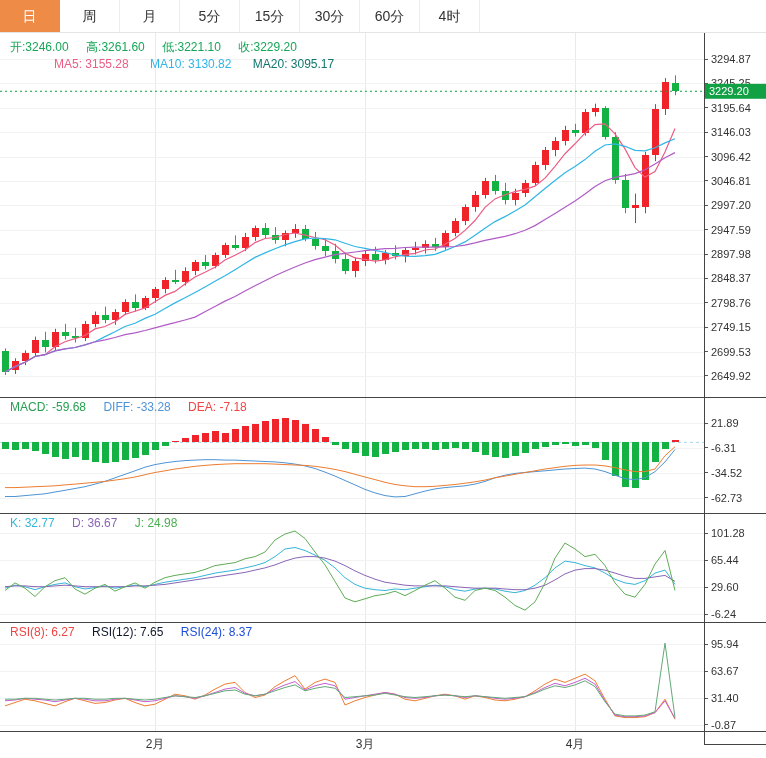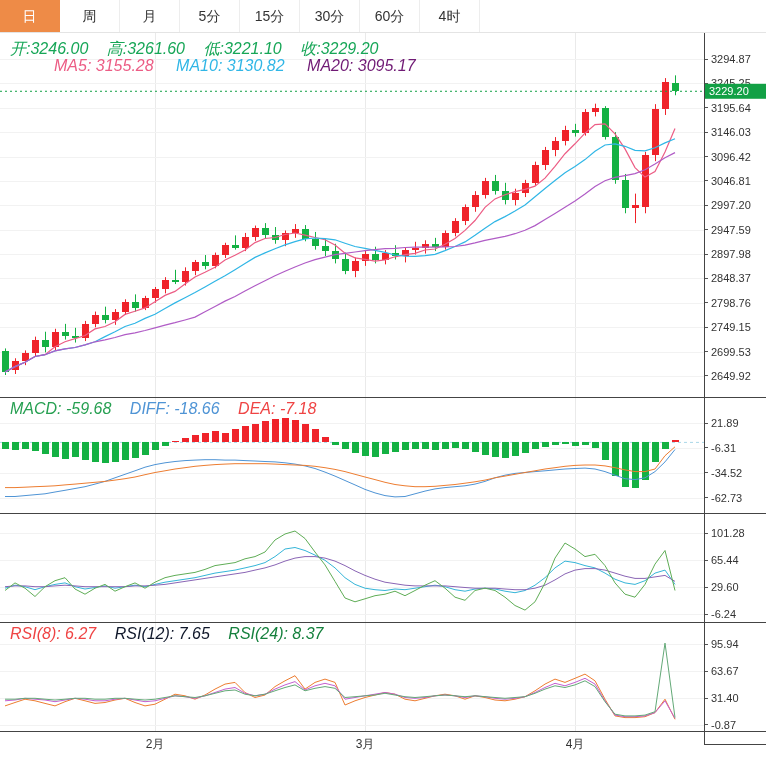--- a/index.html
+++ b/index.html
@@ -1,27 +1,27 @@
 <!DOCTYPE html>
 <html><head>
 <meta charset="utf-8">
 <style>
   html,body{margin:0;padding:0;background:#fff;}
   body{width:766px;height:758px;font-family:"Liberation Sans","DejaVu Sans",sans-serif;}
   .stage{position:relative;width:766px;height:758px;overflow:hidden;background:#fff;}
   .tabbar{position:absolute;top:0;left:0;width:766px;height:32px;display:flex;border-bottom:1px solid #e4e4e4;background:#fff;z-index:5;}
   .tab{width:60px;height:32px;line-height:32px;text-align:center;font-size:14px;color:#333;border-right:1px solid #ededed;background:#fff;cursor:pointer;box-sizing:border-box;}
   .tab.active{background:#ee8b47;color:#fff;border-right:1px solid #ee8b47;}
-  .overlay{position:absolute;left:10px;font-size:16px;white-space:nowrap;z-index:4;font-style:italic;}
+  .overlay{position:absolute;left:10px;font-size:12px;white-space:nowrap;z-index:4;}
   .overlay span{margin-right:14px;}
   .ma-row span{margin-right:18px;}
-  .g{color:#17a657;} .pink{color:#ec5d85;margin-left:44px;} .cyan{color:#30b6e6;text-align:right;} .purple{color:#701a75;}
+  .g{color:#17a657;} .pink{color:#ec5d85;margin-left:44px;} .cyan{color:#30b6e6;text-align:right;} .purple{color:#0f766e;}
   .macd-g{color:#27a052;} .blue{color:#4f94d5;} .orange{color:#ef4444;}
   .k-c{color:#35b5d8;} .d-c{color:#8a65b5;} .j-c{color:#4caf50;}
-  .rsi12-c{color:#0f172a;} .rsi24-c{color:#15803d;}
+  .rsi12-c{color:#0f172a;} .rsi24-c{color:#1d4ed8;}
   svg{position:absolute;top:0;left:0;}
   .axis-text{font-size:11px;fill:#333;}
   .tag-text{font-size:11px;fill:#fff;}
   .month-text{font-size:12px;fill:#333;}
 </style>
 </head>
 <body>
 
 <div class="stage">
 
@@ -44,24 +44,29 @@
   </div>
 
   <div class="overlay ma-row" style="top:57px">
     <span class="pink">MA5: 3155.28</span>
     <span class="cyan">MA10: 3130.82</span>
     <span class="purple">MA20: 3095.17</span>
   </div>
 
   <div class="overlay" style="top:400px">
     <span class="macd-g">MACD: -59.68</span>
-    <span class="blue">DIFF: -18.66</span>
+    <span class="blue">DIFF: -33.28</span>
     <span class="orange">DEA: -7.18</span>
   </div>
 
+  <div class="overlay" style="top:516px">
+    <span class="k-c">K: 32.77</span>
+    <span class="d-c">D: 36.67</span>
+    <span class="j-c">J: 24.98</span>
+  </div>
 
   <div class="overlay" style="top:625px">
     <span class="orange">RSI(8): 6.27</span>
     <span class="rsi12-c">RSI(12): 7.65</span>
     <span class="rsi24-c">RSI(24): 8.37</span>
   </div>
 
   <svg id="chart-svg" width="766" height="758" viewBox="0 0 766 758">
       <g>
         <line x1="155.5" y1="32" x2="155.5" y2="397" stroke="#eaeaea" shape-rendering="crispEdges"></line>

